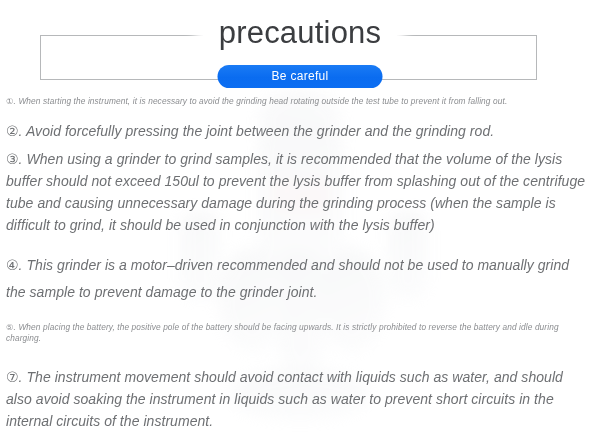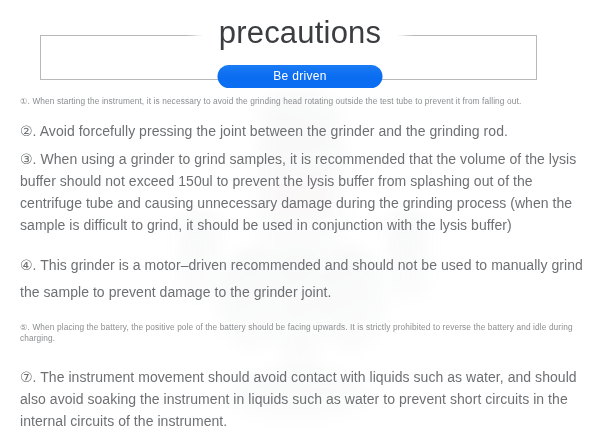--- a/index.html
+++ b/index.html
@@ -94,23 +94,24 @@
   }
 
   
   #precaution-list {
     position: absolute;
     left: 0;
     top: 96px;
     width: 600px;
   }
   .item {
-    padding: 0 10px 0 20px;
+    padding: 0 10px 0 6px;
     box-sizing: border-box;
     color: #78797c;
+    font-style: italic;
   }
   
   .item.small {
     font-size: 8.3px;
     line-height: 11.5px;
     letter-spacing: 0.12px;
     color: #8b8d90;
   }
   
   .item.large {
@@ -157,21 +158,21 @@
   </g>
 </svg>
 
 <div id="page">
 
   <div id="header-block">
     <div id="header-frame"></div>
     <div id="page-title">
       <span>precautions</span>
     </div>
-    <div id="be-careful-button">Be driven</div>
+    <div id="be-careful-button">Be careful</div>
   </div>
 
   <div id="precaution-list">
 
     <div class="item small">①. When starting the instrument, it is necessary to avoid the grinding head rotating outside the test tube to prevent it from falling out.</div>
     <div class="spacer-m"></div>
 
     <div class="item large">②. Avoid forcefully pressing the joint between the grinder and the grinding rod.</div>
     <div class="spacer-xs"></div>
 

